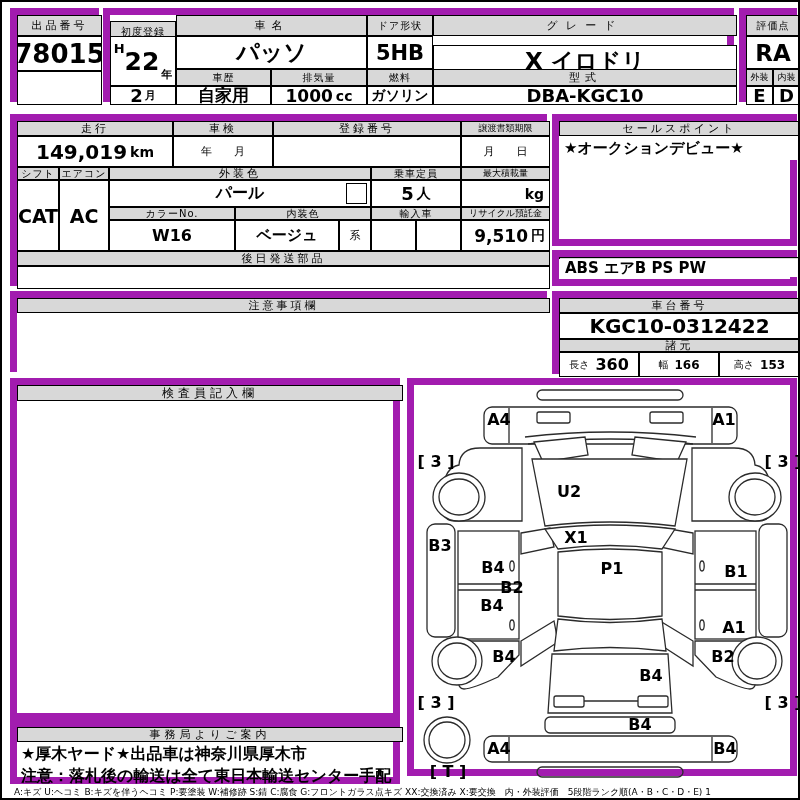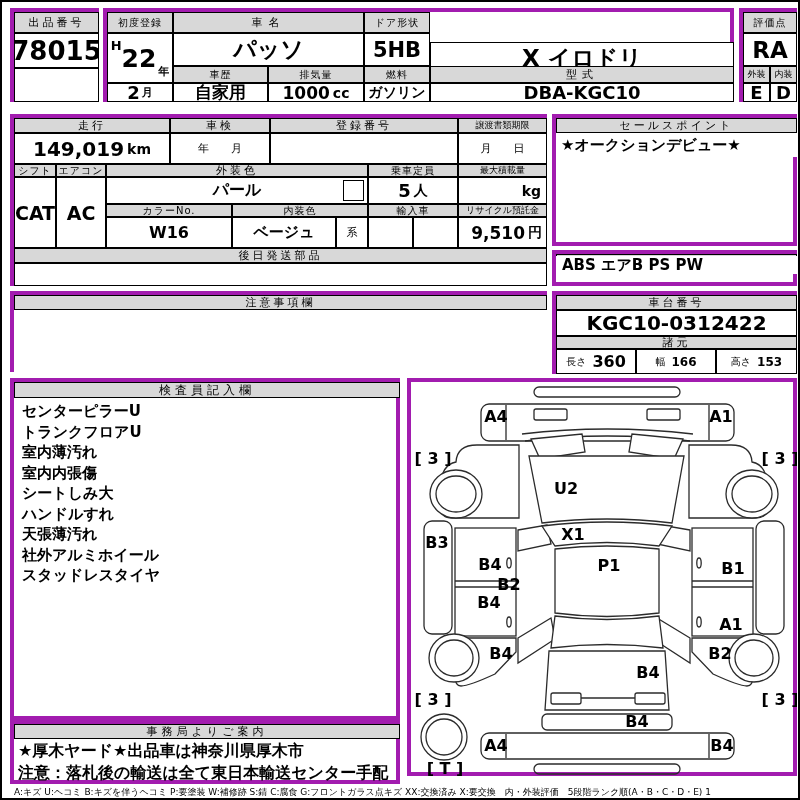--- a/index.html
+++ b/index.html
@@ -2,21 +2,21 @@
 <html><head>
 <meta charset="utf-8">
 <style>
   * { margin:0; padding:0; box-sizing:border-box; }
   html,body { width:800px; height:800px; }
   body {
     font-family:"DejaVu Sans","Liberation Sans",sans-serif;
     background:#fff; color:#000; position:relative;
     border:2px solid #000;
   }
-  .box { position:absolute; border:4px solid #a21caf; background:#fff; }
+  .box { position:absolute; border:7px solid #a21caf; background:#fff; }
   .c { position:absolute; border:1px solid #000; display:flex; align-items:center; justify-content:center; white-space:nowrap; overflow:hidden; background:#fff; }
   .hd { background:#d8d8d8; font-size:11px; letter-spacing:3px; font-weight:normal; }
   .hd.s { font-size:10px; letter-spacing:1px; }
   .hd.xs { font-size:9px; letter-spacing:0; }
   .v { font-weight:bold; }
   .noborder { border:none; }
   .left { justify-content:flex-start; }
   .right { justify-content:flex-end; }
   .unit { font-size:14px; font-weight:bold; margin-left:3px; }
   .era { font-size:13px; font-weight:bold; align-self:flex-start; margin-top:4px; }
@@ -29,23 +29,24 @@
 </head>
 <body>
 
 <div class="box" style="left:8px;top:6px;width:89px;height:94px;">
   <div class="c hd" style="left:0;top:0;width:85px;height:21px;">出品番号</div>
   <div class="c v" style="left:0;top:21px;width:85px;height:35px;font-size:26px;">78015</div>
   <div class="c" style="left:0;top:56px;width:85px;height:34px;"></div>
 </div>
 
 <div class="box" style="left:101px;top:6px;width:631px;height:94px;">
-  <div class="c hd s" style="left:0;top:0;width:66px;height:21px;text-align:center;">初度登録</div>
+  <div class="c hd s" style="left:0;top:6px;width:66px;height:21px;text-align:center;">初度登録</div>
   <div class="c hd" style="left:66px;top:0;width:191px;height:21px;letter-spacing:6px;">車名</div>
   <div class="c hd s" style="left:257px;top:0;width:66px;height:21px;">ドア形状</div>
+  <div class="c hd" style="left:323px;top:0;width:304px;height:21px;letter-spacing:8px;">グレード</div>
 
   <div class="c" style="left:0;top:21px;width:66px;height:50px;">
     <span class="era">H</span>
       <span class="bigy">22</span>
       <span class="smallu">年</span>
   </div>
   <div class="c v" style="left:66px;top:21px;width:191px;height:33px;font-size:23px;">パッソ</div>
   <div class="c v" style="left:257px;top:21px;width:66px;height:33px;font-size:21px;">5HB</div>
   <div class="c v" style="left:323px;top:21px;width:304px;height:33px;font-size:23px;margin-top:9px;">X イロドリ</div>
 
@@ -155,31 +156,20 @@
       <span class="v" style="font-size:12px;">166</span>
   </div>
   <div class="c" style="left:160px;top:54px;width:81px;height:25px;">
     <span style="font-size:10px;margin-right:6px;">高さ</span>
       <span class="v" style="font-size:12px;text-align:right;">153</span>
   </div>
 </div>
 
 <div class="box" style="left:8px;top:376px;width:390px;height:342px;">
   <div class="c hd" style="left:0;top:0;width:386px;height:16px;letter-spacing:4px;font-size:12px;">検査員記入欄</div>
-  <div class="list" style="left:8px;top:19px;width:370px;">
-      <div>センターピラーU</div>
-      <div>トランクフロアU</div>
-      <div>室内薄汚れ</div>
-      <div>室内内張傷</div>
-      <div>シートしみ大</div>
-      <div>ハンドルすれ</div>
-      <div>天張薄汚れ</div>
-      <div>社外アルミホイール</div>
-      <div>スタッドレスタイヤ</div>
-    </div>
 </div>
 
 <div class="box" style="left:8px;top:718px;width:390px;height:64px;">
   <div class="c hd" style="left:0;top:0;width:386px;height:15px;letter-spacing:4px;">事務局よりご案内</div>
   <div class="list" style="left:4px;top:16px;width:380px;font-size:16px;line-height:22px;">
       <div>★厚木ヤード★出品車は神奈川県厚木市</div>
       <div>注意：落札後の輸送は全て東日本輸送センター手配</div>
     </div>
 </div>
 

